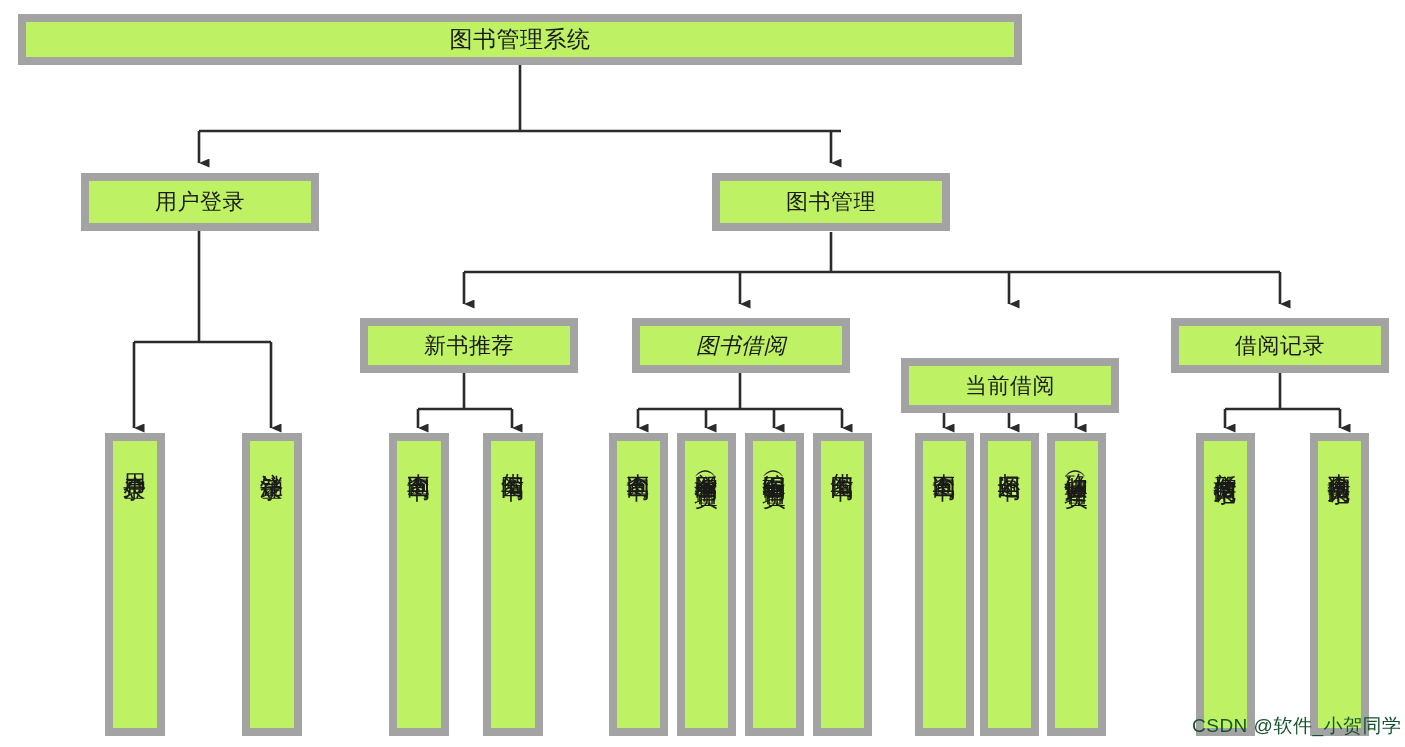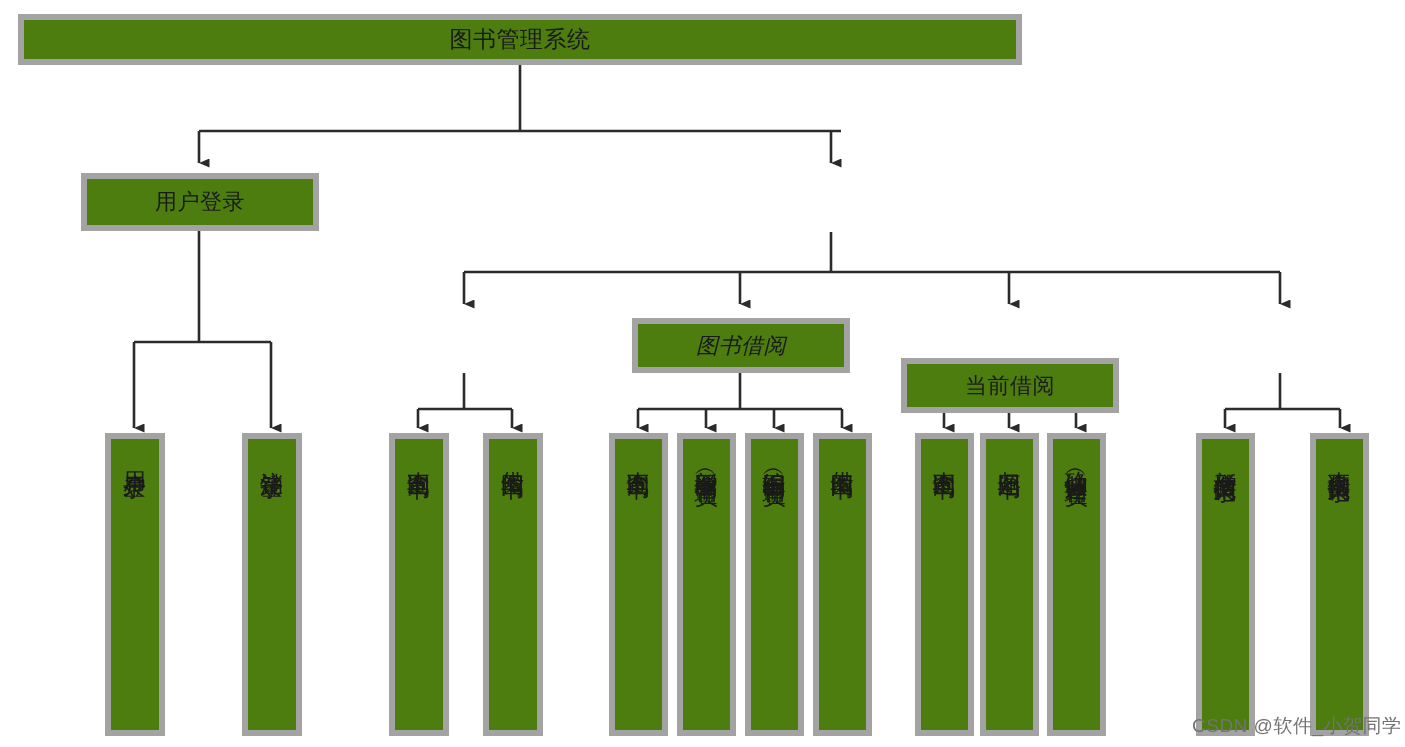--- a/index.html
+++ b/index.html
@@ -21,22 +21,22 @@
     position: absolute;
     left: 0;
     top: 0;
     width: 1405px;
     height: 747px;
     pointer-events: none;
   }
   .node {
     position: absolute;
     box-sizing: border-box;
-    background: #4d7c0f;
-    border: 6px solid #a3a3a3;
+    background: #bef264;
+    border: 8px solid #a3a3a3;
     display: flex;
     align-items: center;
     justify-content: center;
     color: #1a1a1a;
   }
   .node .label {
     display: block;
     text-align: center;
     line-height: 1.18;
   }
@@ -59,21 +59,21 @@
     writing-mode: vertical-rl;
     text-orientation: upright;
     font-size: 23px;
     line-height: 1.05;
     letter-spacing: 2px;
     white-space: nowrap;
   }
   .watermark {
     position: absolute;
     font-size: 19px;
-    color: #737373;
+    color: #14532d;
     white-space: nowrap;
     letter-spacing: 0.5px;
   }
 </style>
 </head>
 <body>
 
 <div id="canvas">
 
   <svg class="edges" viewBox="0 0 1405 747" xmlns="http://www.w3.org/2000/svg">
@@ -126,27 +126,36 @@
     </g>
   </svg>
 
   <div class="node horiz root" style="left:18px; top:14px; width:1004px; height:51px;">
     <span class="label">图书管理系统</span>
   </div>
 
   <div class="node horiz" style="left:81px; top:173px; width:238px; height:58px;">
     <span class="label">用户登录</span>
   </div>
-
+  <div class="node horiz" style="left:712px; top:173px; width:238px; height:58px;">
+    <span class="label">图书管理</span>
+  </div>
+
+  <div class="node horiz" style="left:360px; top:318px; width:218px; height:55px;">
+    <span class="label">新书推荐</span>
+  </div>
   <div class="node horiz" style="left:632px; top:318px; width:218px; height:55px;font-style:italic;">
     <span class="label">图书借阅</span>
   </div>
   <div class="node horiz" style="left:901px; top:318px; width:218px; height:55px;margin-top:40px;">
     <span class="label">当前借阅</span>
   </div>
+  <div class="node horiz" style="left:1171px; top:318px; width:218px; height:55px;">
+    <span class="label">借阅记录</span>
+  </div>
 
   <div class="node vert" style="left:105px; top:433px; width:60px; height:303px;">
     <span class="label">用户登录</span>
   </div>
   <div class="node vert" style="left:242px; top:433px; width:60px; height:303px;">
     <span class="label">注销登录</span>
   </div>
 
   <div class="node vert" style="left:389px; top:433px; width:60px; height:303px;">
     <span class="label">查询图书</span>

